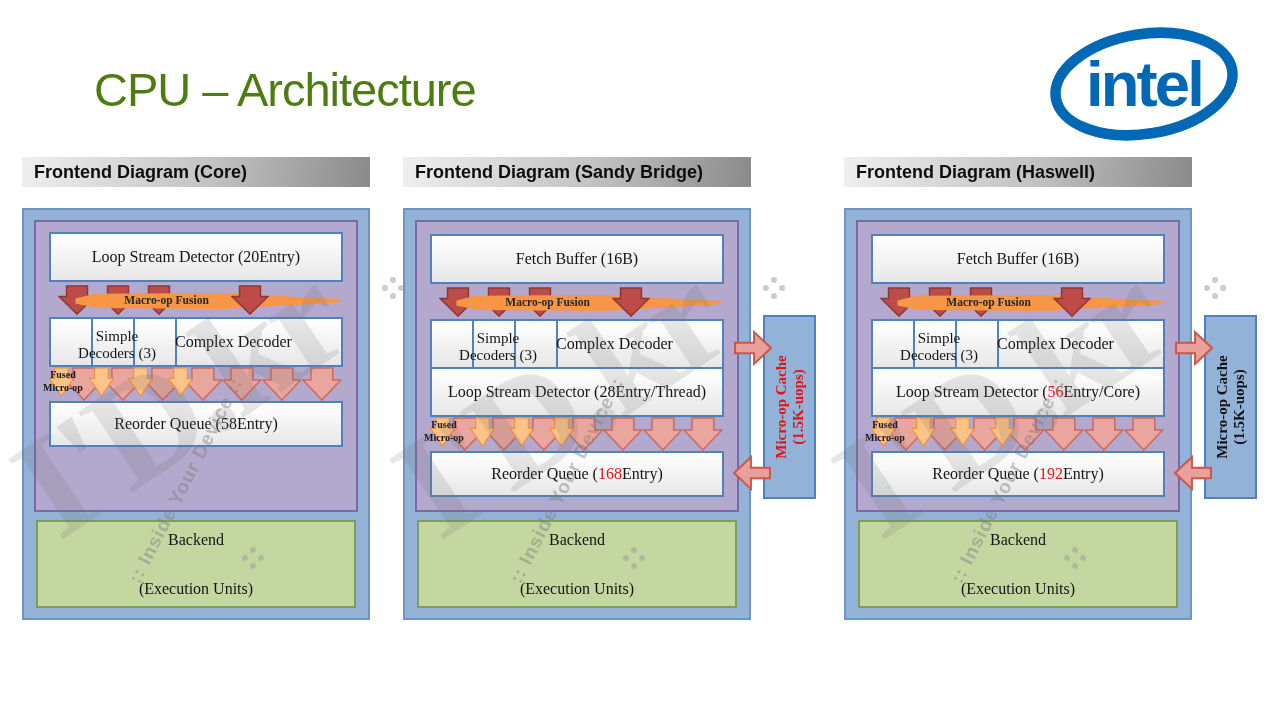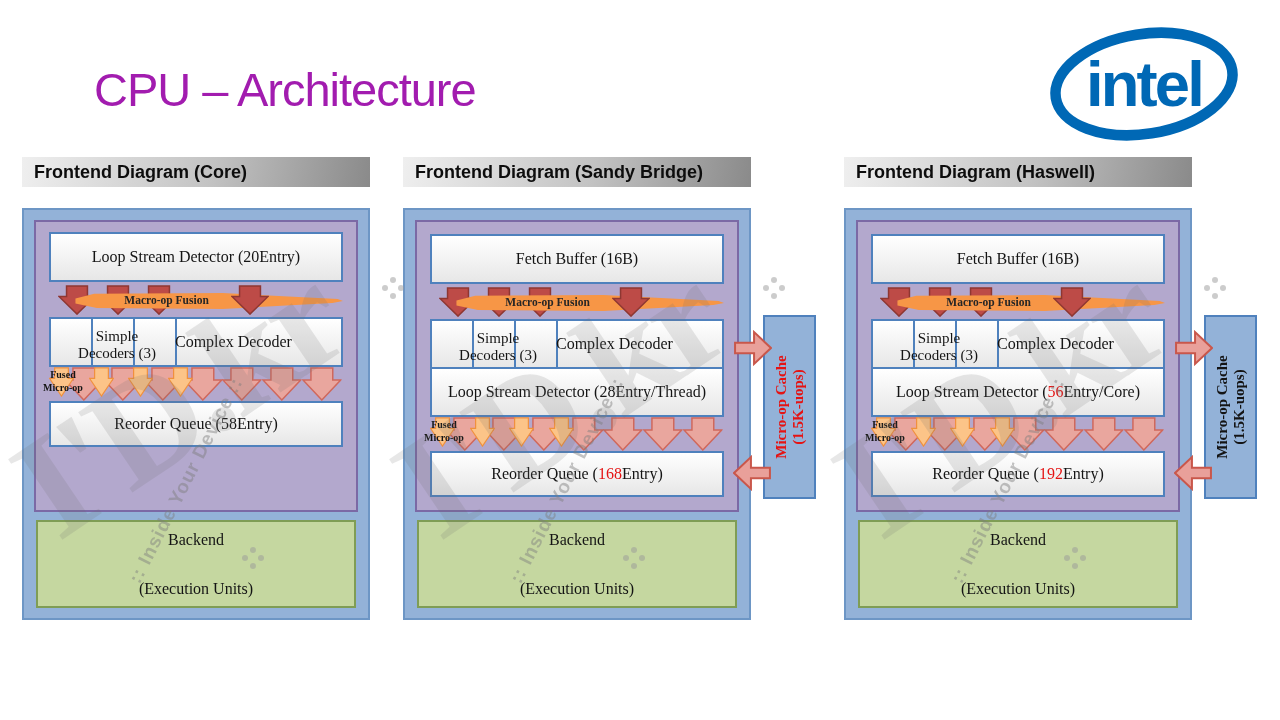--- a/index.html
+++ b/index.html
@@ -1,21 +1,21 @@
 <!DOCTYPE html>
 <html><head>
 <meta charset="utf-8">
 <style>
   html,body{margin:0;padding:0;background:#fff;}
   .slide{position:relative;width:1280px;height:720px;background:#ffffff;overflow:hidden;
          font-family:"Liberation Sans",sans-serif;}
 
   
   .title{position:absolute;left:94px;top:62px;margin:0;font-size:47px;font-weight:300;
-         letter-spacing:-1px;color:#a21caf;}
+         letter-spacing:-1px;color:#4d7c0f;}
   .logo{position:absolute;left:1048px;top:14px;width:192px;height:140px;}
   .src{position:absolute;right:8px;bottom:3px;font-size:25px;color:#1d6cc1;
        text-decoration:underline;cursor:pointer;}
 
   
   .panel{position:absolute;top:157px;width:348px;}
   .p1{left:22px}.p2{left:403px}.p3{left:844px}
   .phead{height:30px;line-height:30px;padding-left:12px;font-size:18px;font-weight:bold;
          color:#0d0d0d;background:linear-gradient(100deg,#efefef 0%,#c2c2c2 55%,#8a8a8a 100%);}
   .bluebox{position:relative;margin-top:21px;height:408px;background:#93b2d8;

